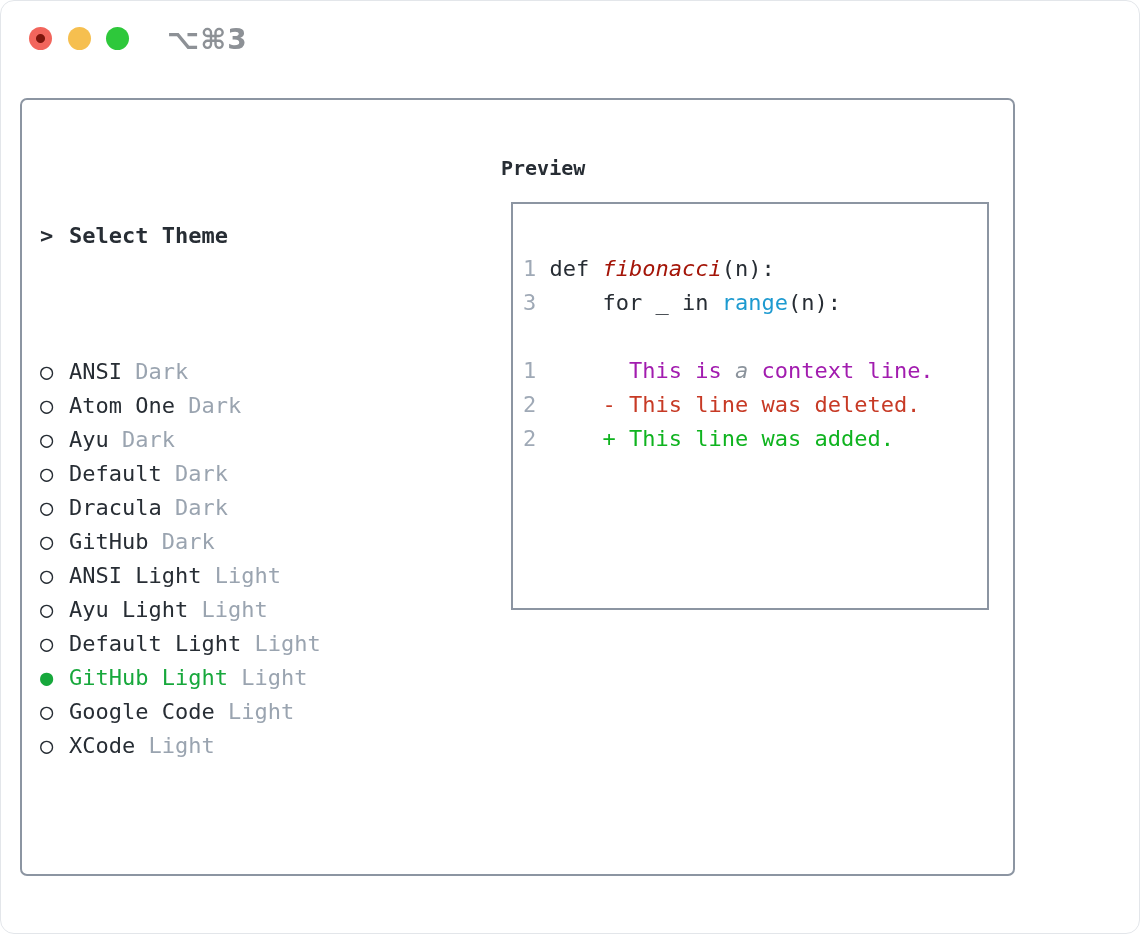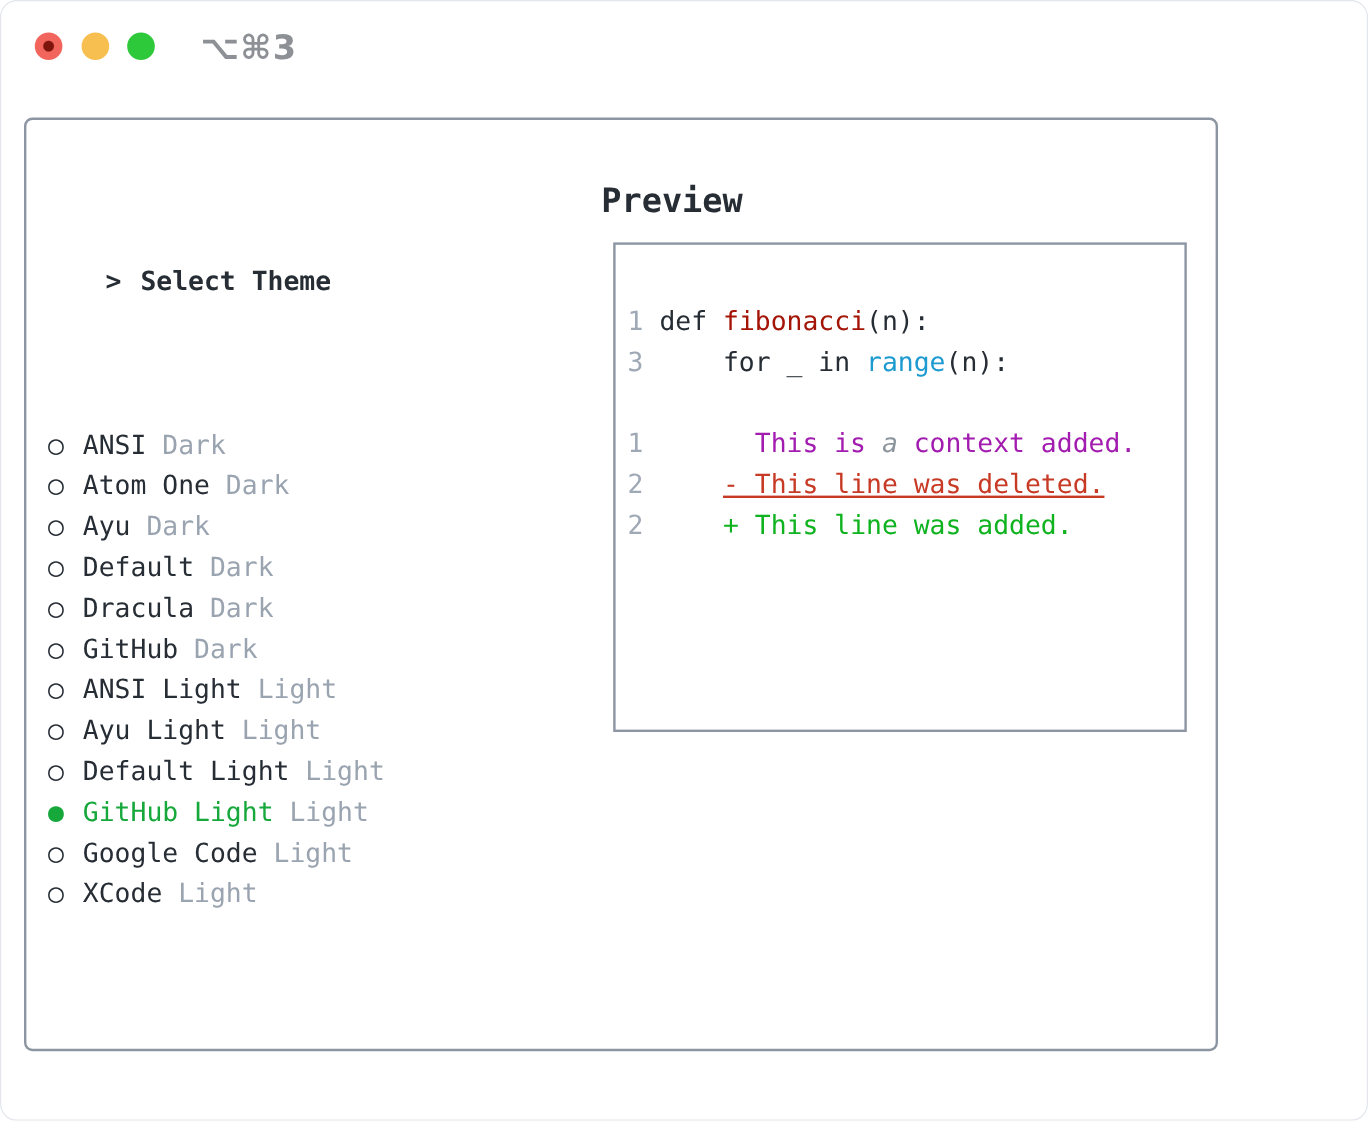--- a/index.html
+++ b/index.html
@@ -23,44 +23,44 @@
   .panel{
     position:absolute;left:19px;top:97px;width:995px;height:778px;
     border:2px solid #8c95a2;border-radius:7px;background:#fff;
   }
   .left-col{
     position:absolute;left:18px;top:51px;font-size:22px;line-height:34px;
     color:#272d34;white-space:pre;
   }
   .row{height:34px;white-space:pre;}
   .row .marker{display:inline-block;width:29px;}
-  .bold{font-weight:bold;margin-left:48px;}
+  .bold{font-weight:bold;}
   .muted{color:#9aa4b0;}
   .g{color:#17a83c;}
   .dark{color:#272d34;}
   
   .preview-title{
-    position:absolute;left:479px;top:51px;font-size:28px;line-height:34px;
+    position:absolute;left:479px;top:51px;font-size:20px;line-height:34px;
     font-weight:bold;color:#272d34;white-space:pre;
   }
   .preview-box{
     position:absolute;left:489px;top:102px;width:478px;height:408px;
     border:2px solid #8c95a2;background:#fff;overflow:hidden;
     padding:48px 8px 52px 10px;
   }
   .pline{height:34px;line-height:34px;font-size:22px;white-space:pre;color:#272d34;}
   .ln{color:#9fa9b6;}
   .tok-p{color:#272d34;}
-  .tok-fn{color:#a41508;}
+  .tok-fn{color:#a41508;font-style:italic;}
   .tok-v{color:#272d34;font-style:italic;}
   .tok-n{color:#0e7e81;}
   .tok-b{color:#1d9ad0;margin-top:18px;}
   .tok-ctx{color:#a21caf;}
   .tok-ctxv{color:#8b939c;font-style:italic;}
-  .tok-del{color:#c73a25;text-decoration:underline;}
+  .tok-del{color:#c73a25;}
   .tok-add{color:#0fb31f;margin-top:36px;}
 </style>
 </head>
 <body>
 
 <div class="window">
 
   <div class="titlebar">
     <div class="tl tl-close"></div>
     <div class="tl tl-min"></div>
@@ -87,20 +87,20 @@
       
     </div>
 
     <div class="preview-title">Preview</div>
 
     <div class="preview-box">
       <div id="preview-lines">
           <div class="pline"><span class="ln">1</span><span class="tok-p"> def </span><span class="tok-fn">fibonacci</span><span class="tok-p">(n):</span></div>
           <div class="pline"><span class="ln">3</span><span class="tok-p">     for _ in </span><span class="tok-b">range</span><span class="tok-p">(n):</span></div>
           <div class="pline"><span class="ln"></span>&nbsp;</div>
-          <div class="pline"><span class="ln">1</span><span class="tok-ctx">       This is </span><span class="tok-ctxv">a</span><span class="tok-ctx"> context added.</span></div>
+          <div class="pline"><span class="ln">1</span><span class="tok-ctx">       This is </span><span class="tok-ctxv">a</span><span class="tok-ctx"> context line.</span></div>
           <div class="pline"><span class="ln">2</span><span class="tok-p">     </span><span class="tok-del">- This line was deleted.</span></div>
           <div class="pline"><span class="ln">2</span><span class="tok-p">     </span><span class="tok-add">+ This line was added.</span></div>
         </div>
     </div>
 
   </div>
 </div>
 
 </body></html>

